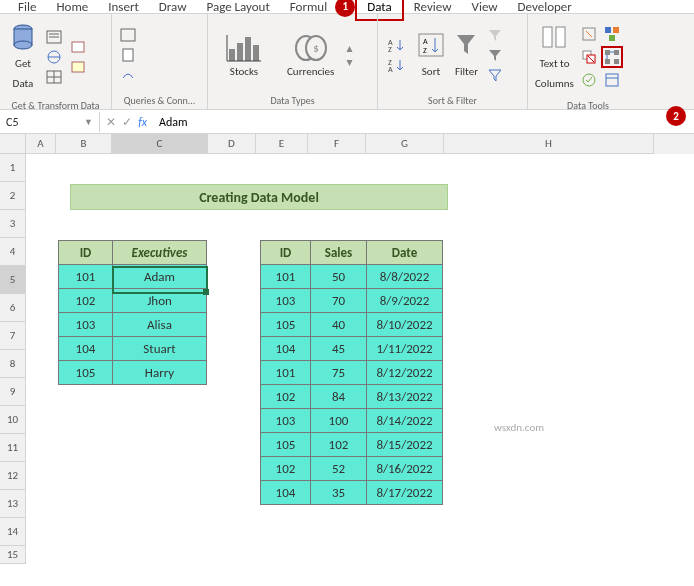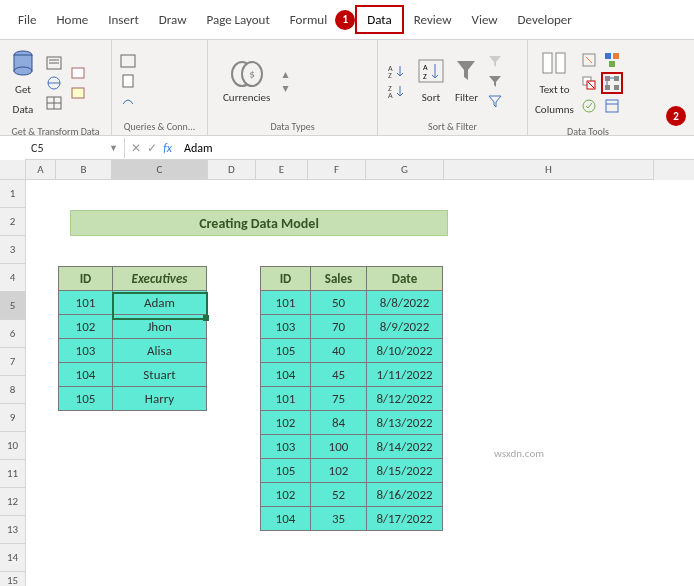--- a/index.html
+++ b/index.html
@@ -1,19 +1,19 @@
 <!DOCTYPE html>
 <html><head>
 <meta charset="utf-8">
 <style>
 * { box-sizing: border-box; margin: 0; padding: 0; font-family: 'Segoe UI', Calibri, sans-serif; }
 body { background: #fff; font-size: 12px; color: #333; width: 694px; height: 586px; overflow: hidden; position: relative; }
 
 
-.ribbon-tabs { display: flex; background: #fff; border-bottom: 1px solid #d4d4d4; height: 40px; align-items: center; padding-left: 8px; }
+.ribbon-tabs { display: flex; background: #fff; border-bottom: 1px solid #d4d4d4; height: 14px; align-items: center; padding-left: 8px; }
 .tab { padding: 5px 10px; font-size: 13px; color: #444; cursor: pointer; }
 .tab.active { border: 2px solid #c00000; color: #000; font-weight: normal; }
 .marker1 { display: inline-flex; width: 20px; height: 20px; background: #c00000; color: #fff; border-radius: 50%; align-items: center; justify-content: center; font-size: 11px; font-weight: bold; margin-left: -2px; }
 
 
 .ribbon { display: flex; background: #f3f2f1; border-bottom: 1px solid #d4d4d4; height: 96px; }
 .group { display: flex; flex-direction: column; border-right: 1px solid #d4d4d4; padding: 3px 5px 1px; }
 .group-content { flex: 1; display: flex; align-items: center; gap: 2px; }
 .group-label { text-align: center; font-size: 10px; color: #666; padding: 2px 0 1px; white-space: nowrap; }
 .big-btn { display: flex; flex-direction: column; align-items: center; justify-content: flex-end; padding: 3px 6px; cursor: pointer; }
@@ -23,21 +23,21 @@
 .small-icon { width: 18px; height: 18px; cursor: pointer; display: flex; align-items: center; justify-content: center; }
 .dt-btn { display: flex; flex-direction: column; align-items: center; padding: 3px 10px; cursor: pointer; }
 .dt-btn .lbl { font-size: 11px; }
 
 .tools-grid { display: grid; grid-template-columns: repeat(2, 22px); grid-template-rows: repeat(3, 22px); gap: 1px; }
 .tool-cell { display: flex; align-items: center; justify-content: center; cursor: pointer; }
 .tool-cell.highlight { border: 2px solid #c00000; }
 .marker2 { position: absolute; right: 8px; top: 106px; width: 20px; height: 20px; background: #c00000; color: #fff; border-radius: 50%; display: flex; align-items: center; justify-content: center; font-size: 11px; font-weight: bold; }
 
 
-.formula-bar { display: flex; align-items: center; height: 24px; border-bottom: 1px solid #d4d4d4; background: #fff; margin-left: 25px; }
+.formula-bar { display: flex; align-items: center; height: 24px; border-bottom: 1px solid #d4d4d4; background: #fff; }
 .name-box { width: 100px; border-right: 1px solid #d4d4d4; padding: 3px 6px; font-size: 12px; display: flex; justify-content: space-between; align-items: center; }
 .fx-btns { display: flex; gap: 6px; padding: 0 6px; color: #999; }
 .fx-btns span { cursor: pointer; }
 .fx-lbl { font-style: italic; color: #3b82f6; padding-right: 6px; }
 .formula-input { flex: 1; padding: 3px 6px; font-size: 12px; border: none; outline: none; }
 
 
 .col-headers { display: flex; height: 20px; background: #f0f0f0; }
 .corner { width: 26px; border-right: 1px solid #d4d4d4; border-bottom: 1px solid #d4d4d4; background: #f0f0f0; }
 .col-h { border-right: 1px solid #d4d4d4; border-bottom: 1px solid #d4d4d4; text-align: center; font-size: 11px; color: #555; line-height: 20px; cursor: pointer; }
@@ -155,20 +155,31 @@
               <path d="M3 10 q5 -8 10 0" fill="none" stroke="#4472c4"></path>
             </svg>
           </div>
       </div>
     </div>
     <div class="group-label">Queries &amp; Conn...</div>
   </div>
 
   <div class="group" style="width:170px">
     <div class="group-content">
+      <div class="dt-btn">
+        <svg width="42" height="34">
+            <rect x="6" y="18" width="6" height="12" fill="#888"></rect>
+            <rect x="14" y="12" width="6" height="18" fill="#888"></rect>
+            <rect x="22" y="6" width="6" height="24" fill="#888"></rect>
+            <rect x="30" y="14" width="6" height="16" fill="#888"></rect>
+            <line x1="4" y1="30" x2="38" y2="30" stroke="#444"></line>
+            <line x1="4" y1="30" x2="4" y2="4" stroke="#444"></line>
+          </svg>
+        <div class="lbl">Stocks</div>
+      </div>
       <div class="dt-btn">
         <svg width="42" height="34">
             <ellipse cx="16" cy="17" rx="10" ry="12" fill="none" stroke="#888" stroke-width="2"></ellipse>
             <ellipse cx="26" cy="17" rx="10" ry="12" fill="#f3f2f1" stroke="#888" stroke-width="2"></ellipse>
             <text x="26" y="21" text-anchor="middle" font-size="11" fill="#888">$</text>
           </svg>
         <div class="lbl">Currencies</div>
       </div>
       <div style="display:flex;flex-direction:column;justify-content:center;color:#888">
         <span>▴</span>

